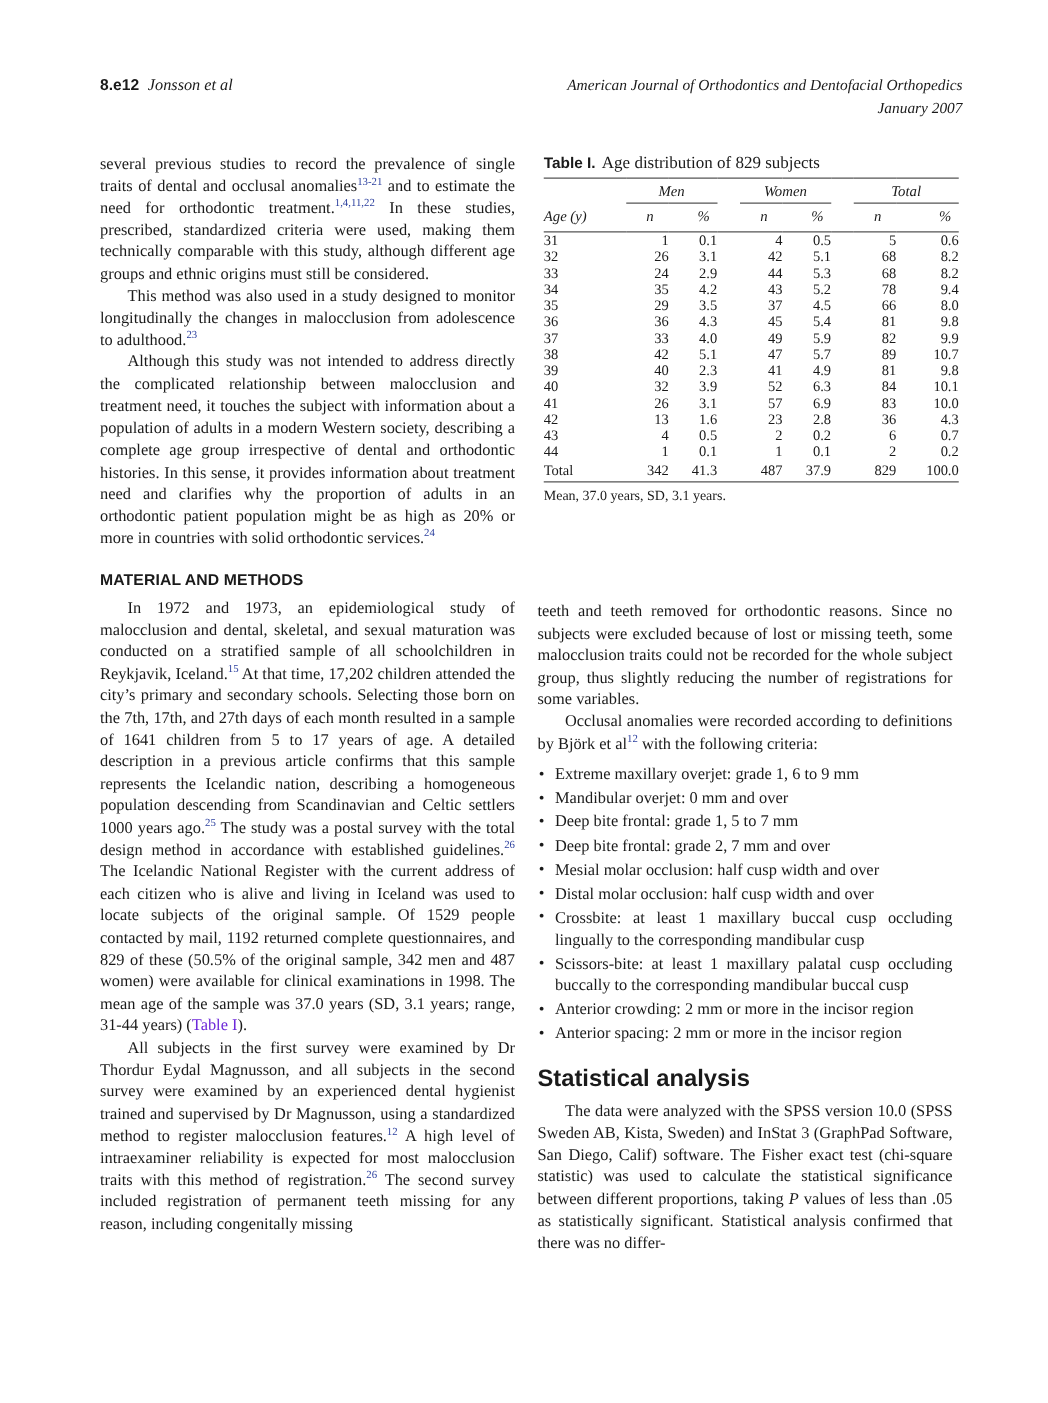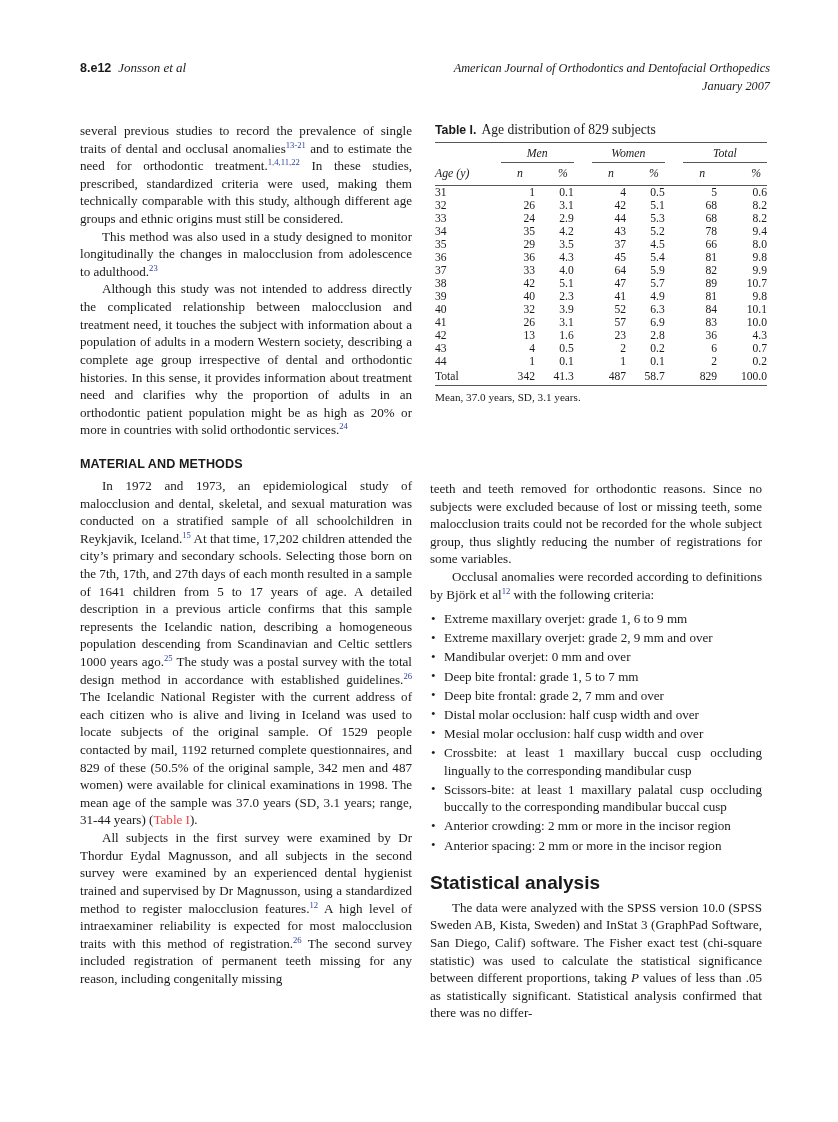--- a/index.html
+++ b/index.html
@@ -74,21 +74,21 @@
     text-align: justify;
   }
   p.para.noindent { text-indent: 0; }
 
   sup {
     font-size: 0.66em;
     vertical-align: super;
     line-height: 0;
   }
   .xref { color: #2b3f9e; }
-  .lnk  { color: #ef4444; }
+  .lnk  { color: #6d28d9; }
   i, em { font-style: italic; }
 
   h2.sect {
     font-family: "Liberation Sans", sans-serif;
     font-weight: bold;
     font-size: 12.6px;
     letter-spacing: 0.1px;
     margin: 17px 0 4px 0;
     text-align: left;
   }
@@ -317,21 +317,21 @@
             <td class="pct">5.4</td>
             <td class="colgap"></td>
             <td class="num">81</td>
             <td class="pct">9.8</td>
           </tr>
           <tr>
             <td class="age">37</td>
             <td class="num">33</td>
             <td class="pct">4.0</td>
             <td class="colgap"></td>
-            <td class="num">64</td>
+            <td class="num">49</td>
             <td class="pct">5.9</td>
             <td class="colgap"></td>
             <td class="num">82</td>
             <td class="pct">9.9</td>
           </tr>
           <tr>
             <td class="age">38</td>
             <td class="num">42</td>
             <td class="pct">5.1</td>
             <td class="colgap"></td>
@@ -406,46 +406,45 @@
             <td class="colgap"></td>
             <td class="num">2</td>
             <td class="pct">0.2</td>
           </tr>
           <tr class=" totalrow">
             <td class="age">Total</td>
             <td class="num">342</td>
             <td class="pct">41.3</td>
             <td class="colgap"></td>
             <td class="num">487</td>
-            <td class="pct">58.7</td>
+            <td class="pct">37.9</td>
             <td class="colgap"></td>
             <td class="num">829</td>
             <td class="pct">100.0</td>
           </tr>
         </tbody>
     </table>
 
     <div class="rule-bottom"></div>
     <div class="tbl-foot">Mean, 37.0 years, SD, 3.1 years.</div>
   </div>
 
   <div class="col col-right" id="right-col" style="top:480px;">
 
     <p class="para noindent">teeth and teeth removed for orthodontic reasons. Since no subjects were excluded because of lost or missing teeth, some malocclusion traits could not be recorded for the whole subject group, thus slightly reducing the number of registrations for some variables.</p>
 
     <p class="para"><span>Occlusal anomalies were recorded according to definitions by Björk et al</span><sup class="xref">12</sup><span> with the following criteria:</span></p>
 
     <ul class="criteria" id="criteria-list">
         <li>Extreme maxillary overjet: grade 1, 6 to 9 mm</li>
-        <li>Extreme maxillary overjet: grade 2, 9 mm and over</li>
         <li>Mandibular overjet: 0 mm and over</li>
         <li>Deep bite frontal: grade 1, 5 to 7 mm</li>
         <li>Deep bite frontal: grade 2, 7 mm and over</li>
+        <li>Mesial molar occlusion: half cusp width and over</li>
         <li>Distal molar occlusion: half cusp width and over</li>
-        <li>Mesial molar occlusion: half cusp width and over</li>
         <li>Crossbite: at least 1 maxillary buccal cusp occluding lingually to the corresponding mandibular cusp</li>
         <li>Scissors-bite: at least 1 maxillary palatal cusp occluding buccally to the corresponding mandibular buccal cusp</li>
         <li>Anterior crowding: 2 mm or more in the incisor region</li>
         <li>Anterior spacing: 2 mm or more in the incisor region</li>
       </ul>
 
     <h3 class="subsect">Statistical analysis</h3>
 
     <p class="para"><span>The data were analyzed with the SPSS version 10.0 (SPSS Sweden AB, Kista, Sweden) and InStat 3 (GraphPad Software, San Diego, Calif) software. The Fisher exact test (chi-square statistic) was used to calculate the statistical significance between different proportions, taking </span><i>P</i><span> values of less than .05 as statistically significant. Statistical analysis confirmed that there was no differ-</span></p>
 

